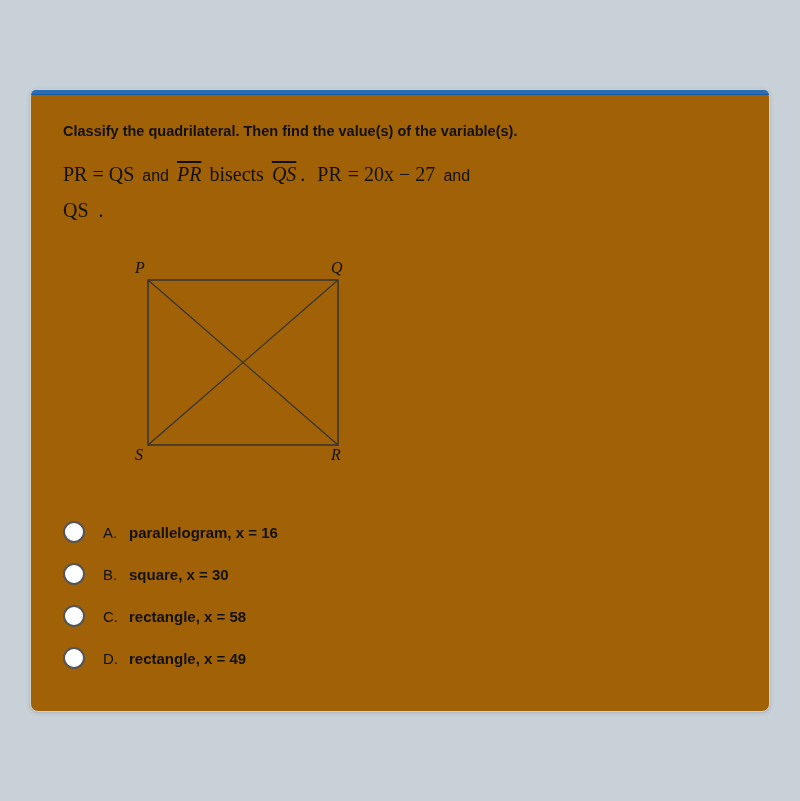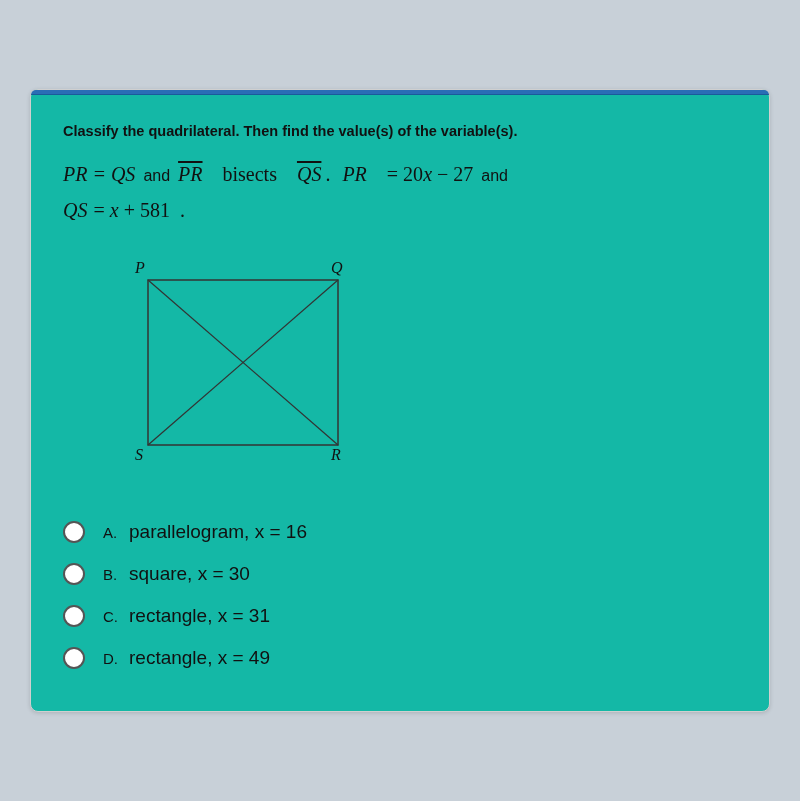--- a/index.html
+++ b/index.html
@@ -7,21 +7,21 @@
     body {
       background: #c8d0d8;
       display: flex;
       justify-content: center;
       align-items: center;
       min-height: 100vh;
       font-family: Georgia, 'Times New Roman', serif;
     }
 
     .card {
-      background: #14b8a6;
+      background: #a16207;
       border-radius: 8px;
       border: 1px solid #d0d0d0;
       width: 740px;
       padding: 28px 32px 32px 32px;
       box-shadow: 0 1px 4px rgba(0,0,0,0.15);
     }
 
     .top-bar {
       height: 5px;
       background: #2a6db5;
@@ -52,21 +52,20 @@
       gap: 4px;
       margin-bottom: 2px;
     }
 
     .overline {
       text-decoration: overline;
       font-style: italic;
     }
 
     .italic {
-      font-style: italic;
     }
 
     .and-word {
       font-family: Arial, Helvetica, sans-serif;
       font-size: 16px;
       font-style: normal;
       margin: 0 4px;
     }
 
     .period {
@@ -105,50 +104,50 @@
       cursor: pointer;
     }
 
     .choice-letter {
       font-weight: normal;
       margin-right: 8px;
       min-width: 18px;
     }
 
     .choice-text {
-      font-size: 19px;
+      font-size: 15px;
+      font-weight: bold;
     }
 
     svg.geometry-diagram {
       display: block;
     }
   </style>
 </head>
 <body>
 
 <div class="card">
   <div class="top-bar"></div>
 
   <div class="question-title">Classify the quadrilateral. Then find the value(s) of the variable(s).</div>
 
   <div class="math-block">
     <div class="math-line">
       <span class="italic">PR = QS</span>
       <span class="and-word">and</span>
       <span class="overline italic">PR</span>
-      <span style="margin:0 16px;">bisects</span>
+      <span style="margin:0 4px;">bisects</span>
       <span class="overline italic">QS</span>
       <span class="period" style="margin-right:8px;">.</span>
       <span class="italic">PR</span>
-        <span style="margin-left:16px;">= 20<span class="italic">x</span> − 27</span>
+        <span style="margin-left:2px;">= 20<span class="italic">x</span> − 27</span>
       <span class="and-word">and</span>
     </div>
     <div class="math-line">
       <span class="italic">QS</span>
-      <span style="margin-left:2px;">= <span class="italic">x</span> + 581</span>
       <span style="margin-left:6px;">.</span>
     </div>
   </div>
 
   
   <div class="diagram-container">
     <svg class="geometry-diagram" width="300" height="220" viewBox="0 0 300 220">
 
       <text x="52" y="18" font-family="Georgia, serif" font-style="italic" font-size="16" fill="#111">P</text>
       <text x="248" y="18" font-family="Georgia, serif" font-style="italic" font-size="16" fill="#111">Q</text>
@@ -173,21 +172,21 @@
 
     <div class="choice-item">
       <div class="choice-radio"></div>
       <span class="choice-letter">B.</span>
       <span class="choice-text">square, x = 30</span>
     </div>
 
     <div class="choice-item">
       <div class="choice-radio"></div>
       <span class="choice-letter">C.</span>
-      <span class="choice-text">rectangle, x = 31</span>
+      <span class="choice-text">rectangle, x = 58</span>
     </div>
 
     <div class="choice-item">
       <div class="choice-radio"></div>
       <span class="choice-letter">D.</span>
       <span class="choice-text">rectangle, x = 49</span>
     </div>
 
   </div>
 </div>

